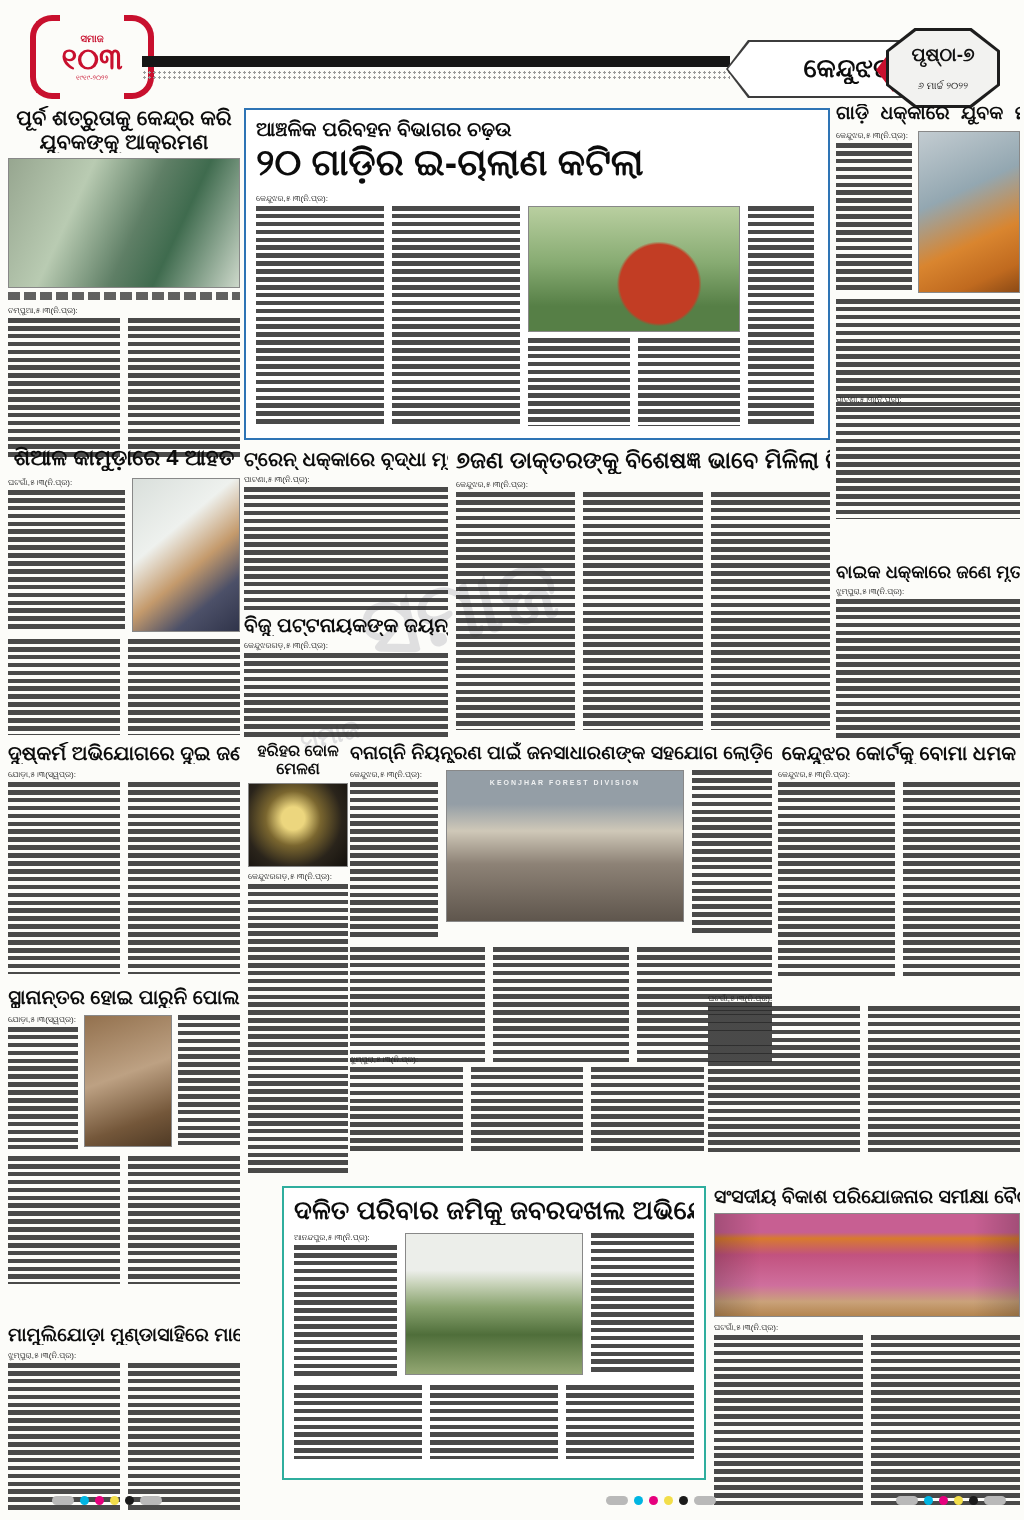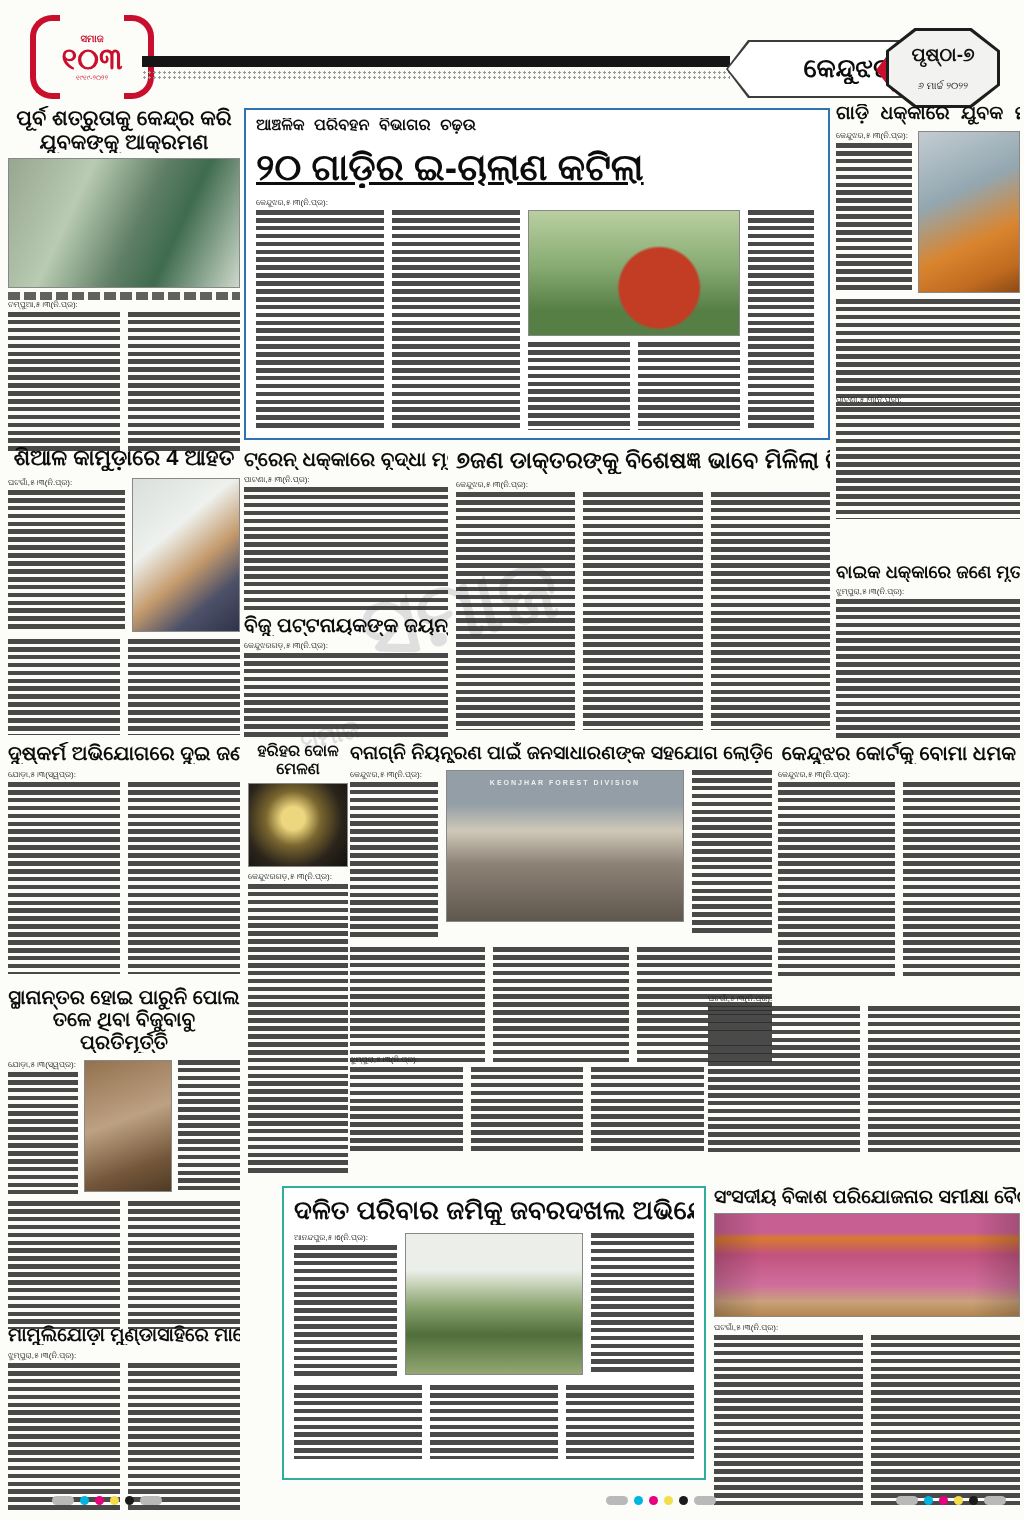--- a/index.html
+++ b/index.html
@@ -83,32 +83,32 @@
   <div class="a wm" style="left:360px;top:560px;font-size:86px;">ସମାଜ</div>
   <div class="a wm" style="left:300px;top:720px;font-size:26px;">ସମାଜ</div>
 
   <div class="a" style="left:8px;top:106px;width:232px;">
     <div class="hl" style="font-size:21px;">
       <div>ପୂର୍ବ ଶତ୍ରୁତାକୁ କେନ୍ଦ୍ର କରି</div>
       <div>ଯୁବକଙ୍କୁ ଆକ୍ରମଣ</div>
     </div>
     <div class="ph ph-hospital" style="margin-top:5px;height:128px;"></div>
     <div class="cap" style="margin-top:4px;"></div>
-    <div style="">
+    <div style="margin-top:6px;">
       <div class="dl">ଚମ୍ପୁଆ,୫।୩(ନି.ପ୍ର):</div>
       <div class="cols">
         <div class="g" style="height:140px;"></div>
         <div class="g" style="height:140px;"></div>
       </div>
     </div>
   </div>
 
   <div class="a box" style="left:244px;top:108px;width:586px;height:332px;border:2px solid #2e74b5;box-sizing:border-box;padding:8px 10px;">
-    <div class="hl left" style="font-size:16px;font-family:Liberation Mono, monospace;">ଆଞ୍ଚଳିକ ପରିବହନ ବିଭାଗର ଚଢ଼ଉ</div>
-    <div class="hl left" style="font-size:37px;margin-top:11px;white-space:nowrap;text-decoration:underline;">୨୦ ଗାଡ଼ିର ଇ-ଚାଲାଣ କଟିଲା</div>
+    <div class="hl left" style="font-size:20px;">ଆଞ୍ଚଳିକ ପରିବହନ ବିଭାଗର ଚଢ଼ଉ</div>
+    <div class="hl left" style="font-size:37px;margin-top:2px;white-space:nowrap;">୨୦ ଗାଡ଼ିର ଇ-ଚାଲାଣ କଟିଲା</div>
     <div style="margin-top:10px;">
       <div class="dl">କେନ୍ଦୁଝର,୫।୩(ନି.ପ୍ର):</div>
       <div style="display:flex;gap:8px;">
         <div class="g" style="width:128px;height:218px;"></div>
         <div class="g" style="width:128px;height:218px;"></div>
         <div style="width:212px;">
           <div class="ph ph-tractor" style="height:124px;"></div>
           <div class="cols" style="margin-top:6px;">
             <div class="g" style="height:88px;"></div>
             <div class="g" style="height:88px;"></div>
@@ -222,21 +222,20 @@
     <div class="dl" style="margin-top:6px;">କେନ୍ଦୁଝର,୫।୩(ନି.ପ୍ର):</div>
     <div class="cols">
       <div class="g" style="height:196px;"></div>
       <div class="g" style="height:196px;"></div>
     </div>
   </div>
 
   <div class="a" style="left:8px;top:986px;width:232px;">
     <div class="hl" style="font-size:20px;">
       <div>ସ୍ଥାନାନ୍ତର ହୋଇ ପାରୁନି ପୋଲ</div>
-      <div>ତଳେ ଥିବା ବିଜୁବାବୁ ପ୍ରତିମୂର୍ତ୍ତି</div>
     </div>
     <div style="display:flex;gap:6px;margin-top:7px;">
       <div style="width:70px;">
         <div class="dl">ଯୋଡ଼ା,୫।୩(ସ୍ୱପ୍ର):</div>
         <div class="g" style="height:122px;"></div>
       </div>
       <div class="ph ph-statue" style="width:86px;height:130px;"></div>
       <div class="g" style="width:62px;height:130px;"></div>
     </div>
     <div class="cols" style="margin-top:7px;">
@@ -268,21 +267,21 @@
     <div class="cols">
       <div class="g" style="height:148px;"></div>
       <div class="g" style="height:148px;"></div>
     </div>
   </div>
 
   <div class="a box" style="left:282px;top:1186px;width:424px;height:294px;border:2px solid #2fae9e;box-sizing:border-box;padding:8px 10px;">
     <div class="hl" style="font-size:26px;white-space:nowrap;">ଦଳିତ ପରିବାର ଜମିକୁ ଜବରଦଖଲ ଅଭିଯୋଗ</div>
     <div style="display:flex;gap:8px;margin-top:8px;">
       <div style="width:104px;">
-        <div class="dl">ଆନନ୍ଦପୁର,୫।6(ନି.ପ୍ର):</div>
+        <div class="dl">ଆନନ୍ଦପୁର,୫।୩(ନି.ପ୍ର):</div>
         <div class="g" style="height:132px;"></div>
       </div>
       <div class="ph ph-land" style="width:178px;height:140px;"></div>
       <div class="g" style="width:104px;height:140px;"></div>
     </div>
     <div class="cols" style="margin-top:8px;">
       <div class="g" style="height:74px;"></div>
       <div class="g" style="height:74px;"></div>
       <div class="g" style="height:74px;"></div>
     </div>

